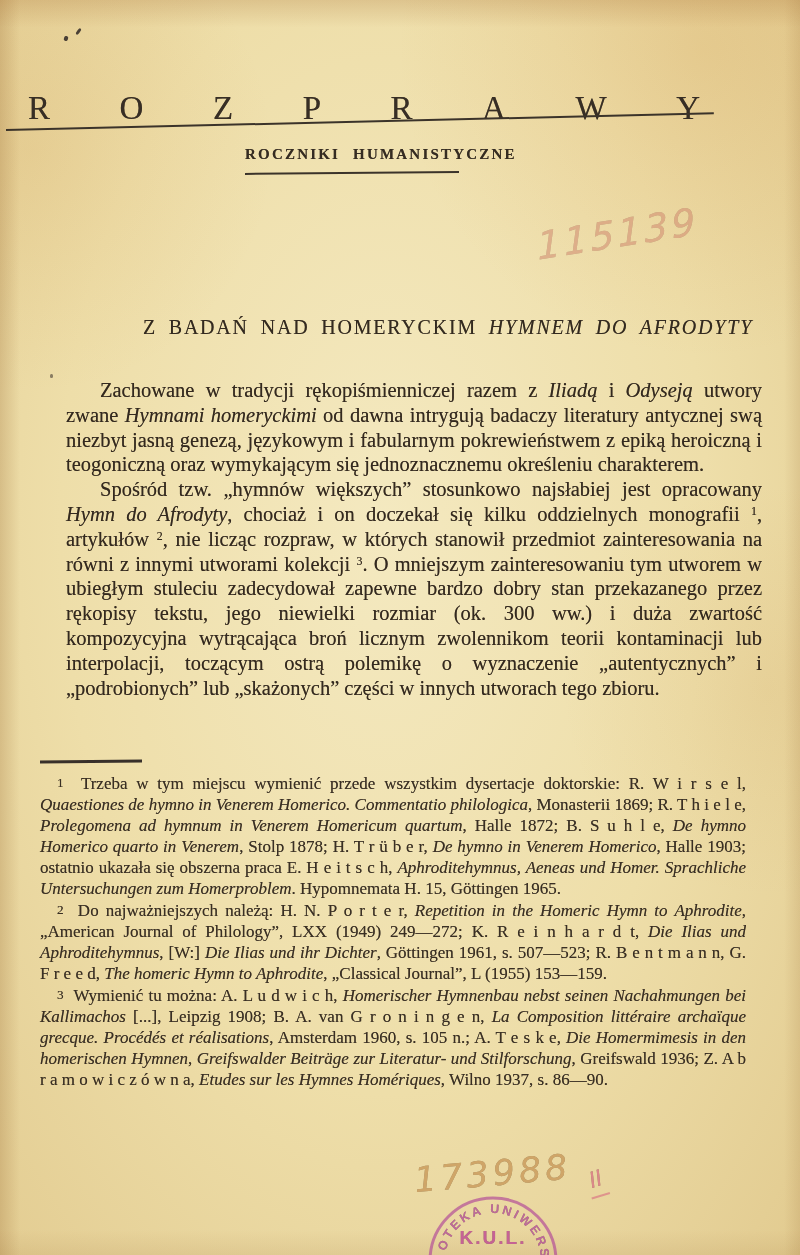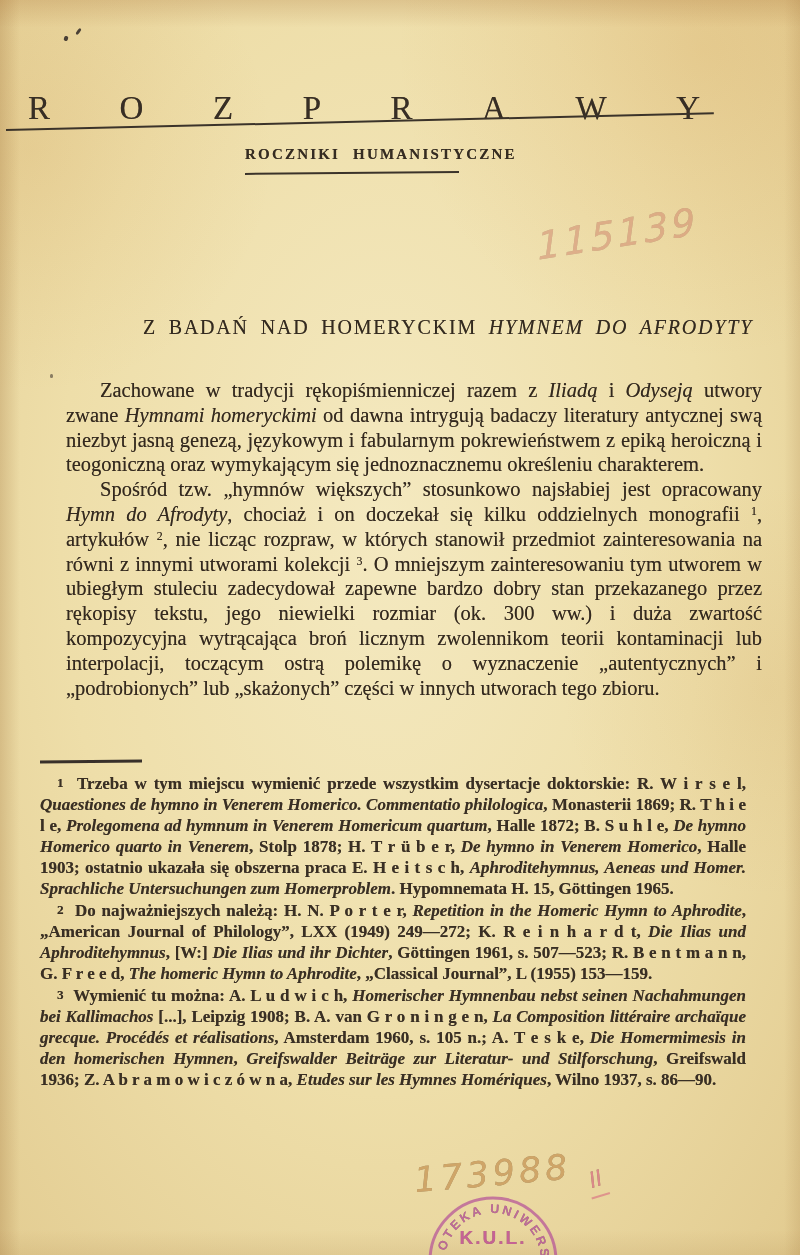--- a/index.html
+++ b/index.html
@@ -68,21 +68,21 @@
   }
   .body p{margin:0;text-indent:34px;}
   .fn-rule{
     position:absolute;left:40px;top:760px;width:102px;height:3px;
     background:#38302a;transform:rotate(-0.6deg);
   }
   .footnotes{
     position:absolute;left:40px;top:772px;width:706px;
     font-size:17px;line-height:21px;text-align:justify;color:#392f24;
   }
-  .footnotes p{margin:0;text-indent:17px;font-weight:bold;}
+  .footnotes p{margin:0;text-indent:17px;}
   
   .r-i{font-style:italic;}
   .r-s{font-size:.58em;vertical-align:.5em;line-height:0;}
   .r-m{font-size:.78em;vertical-align:.14em;}
   
   .stamp{position:absolute;left:408px;top:1186px;}
   .stamp circle{fill:none;stroke:#b44f98;stroke-width:3;opacity:.7;}
   .stamp .ring{
     font-family:"Liberation Sans",sans-serif;font-weight:bold;
     font-size:12.5px;letter-spacing:2.6px;fill:#b44f98;opacity:.8;

